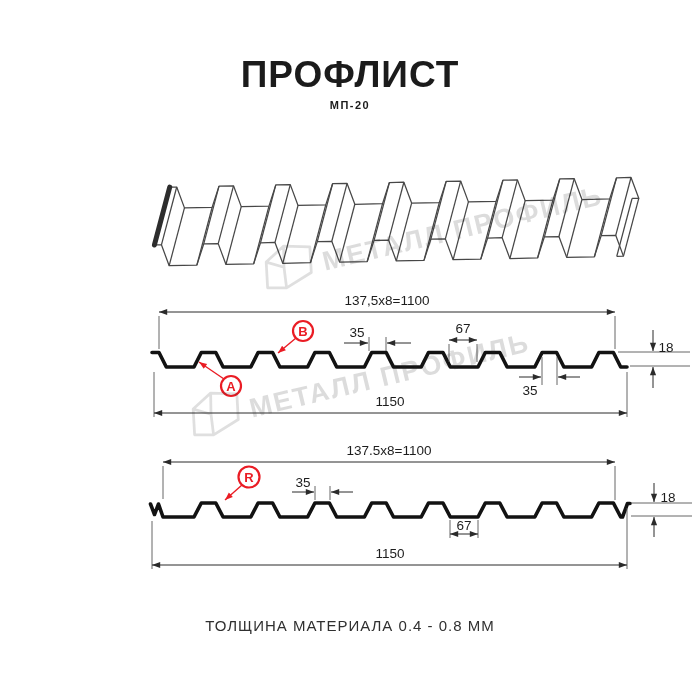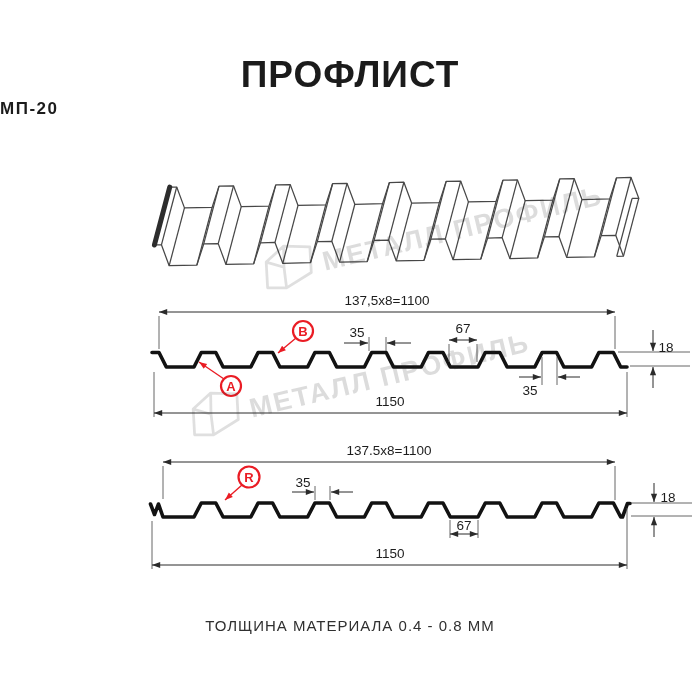--- a/index.html
+++ b/index.html
@@ -1,21 +1,21 @@
 <!DOCTYPE html>
 <html><head>
 <meta charset="utf-8">
 <style>
   html,body{margin:0;padding:0;background:#fff;}
   #stage{position:relative;width:676px;height:700px;background:#ffffff;overflow:hidden;
          font-family:"Liberation Sans","DejaVu Sans",sans-serif;padding-left:42px;}
   .title{position:absolute;left:0;top:54px;width:700px;text-align:center;
          font-size:37px;font-weight:800;letter-spacing:1px;color:#1b1b1b;}
-  .subtitle{position:absolute;left:0;top:99px;width:700px;text-align:left;
-         font-size:17px;font-weight:700;letter-spacing:1.5px;color:#1b1b1b;}
+  .subtitle{position:absolute;left:0;top:99px;width:700px;text-align:center;
+         font-size:11px;font-weight:700;letter-spacing:1.5px;color:#1b1b1b;}
   .footnote{position:absolute;left:0;top:617px;width:700px;text-align:center;
          font-size:15px;font-weight:500;letter-spacing:1px;color:#303030;}
   svg text{font-family:"Liberation Sans","DejaVu Sans",sans-serif;font-size:13.5px;fill:#1d1d1d;}
   .dim-line{stroke:#2b2b2b;stroke-width:1;fill:none;}
   .ext-line{stroke:#555;stroke-width:0.9;fill:none;}
   .profile-line{stroke:#121212;stroke-width:3.6;fill:none;stroke-linejoin:round;stroke-linecap:round;}
   .sheet3d{stroke:#474747;stroke-width:1.25;fill:none;stroke-linejoin:round;}
   .sheet3d-edge{stroke:#2d2d2d;stroke-width:5;stroke-linecap:round;}
   .red{stroke:#ea1c24;fill:none;stroke-width:2.2;}
   .red-leader{stroke:#ea1c24;stroke-width:1.4;fill:none;}

